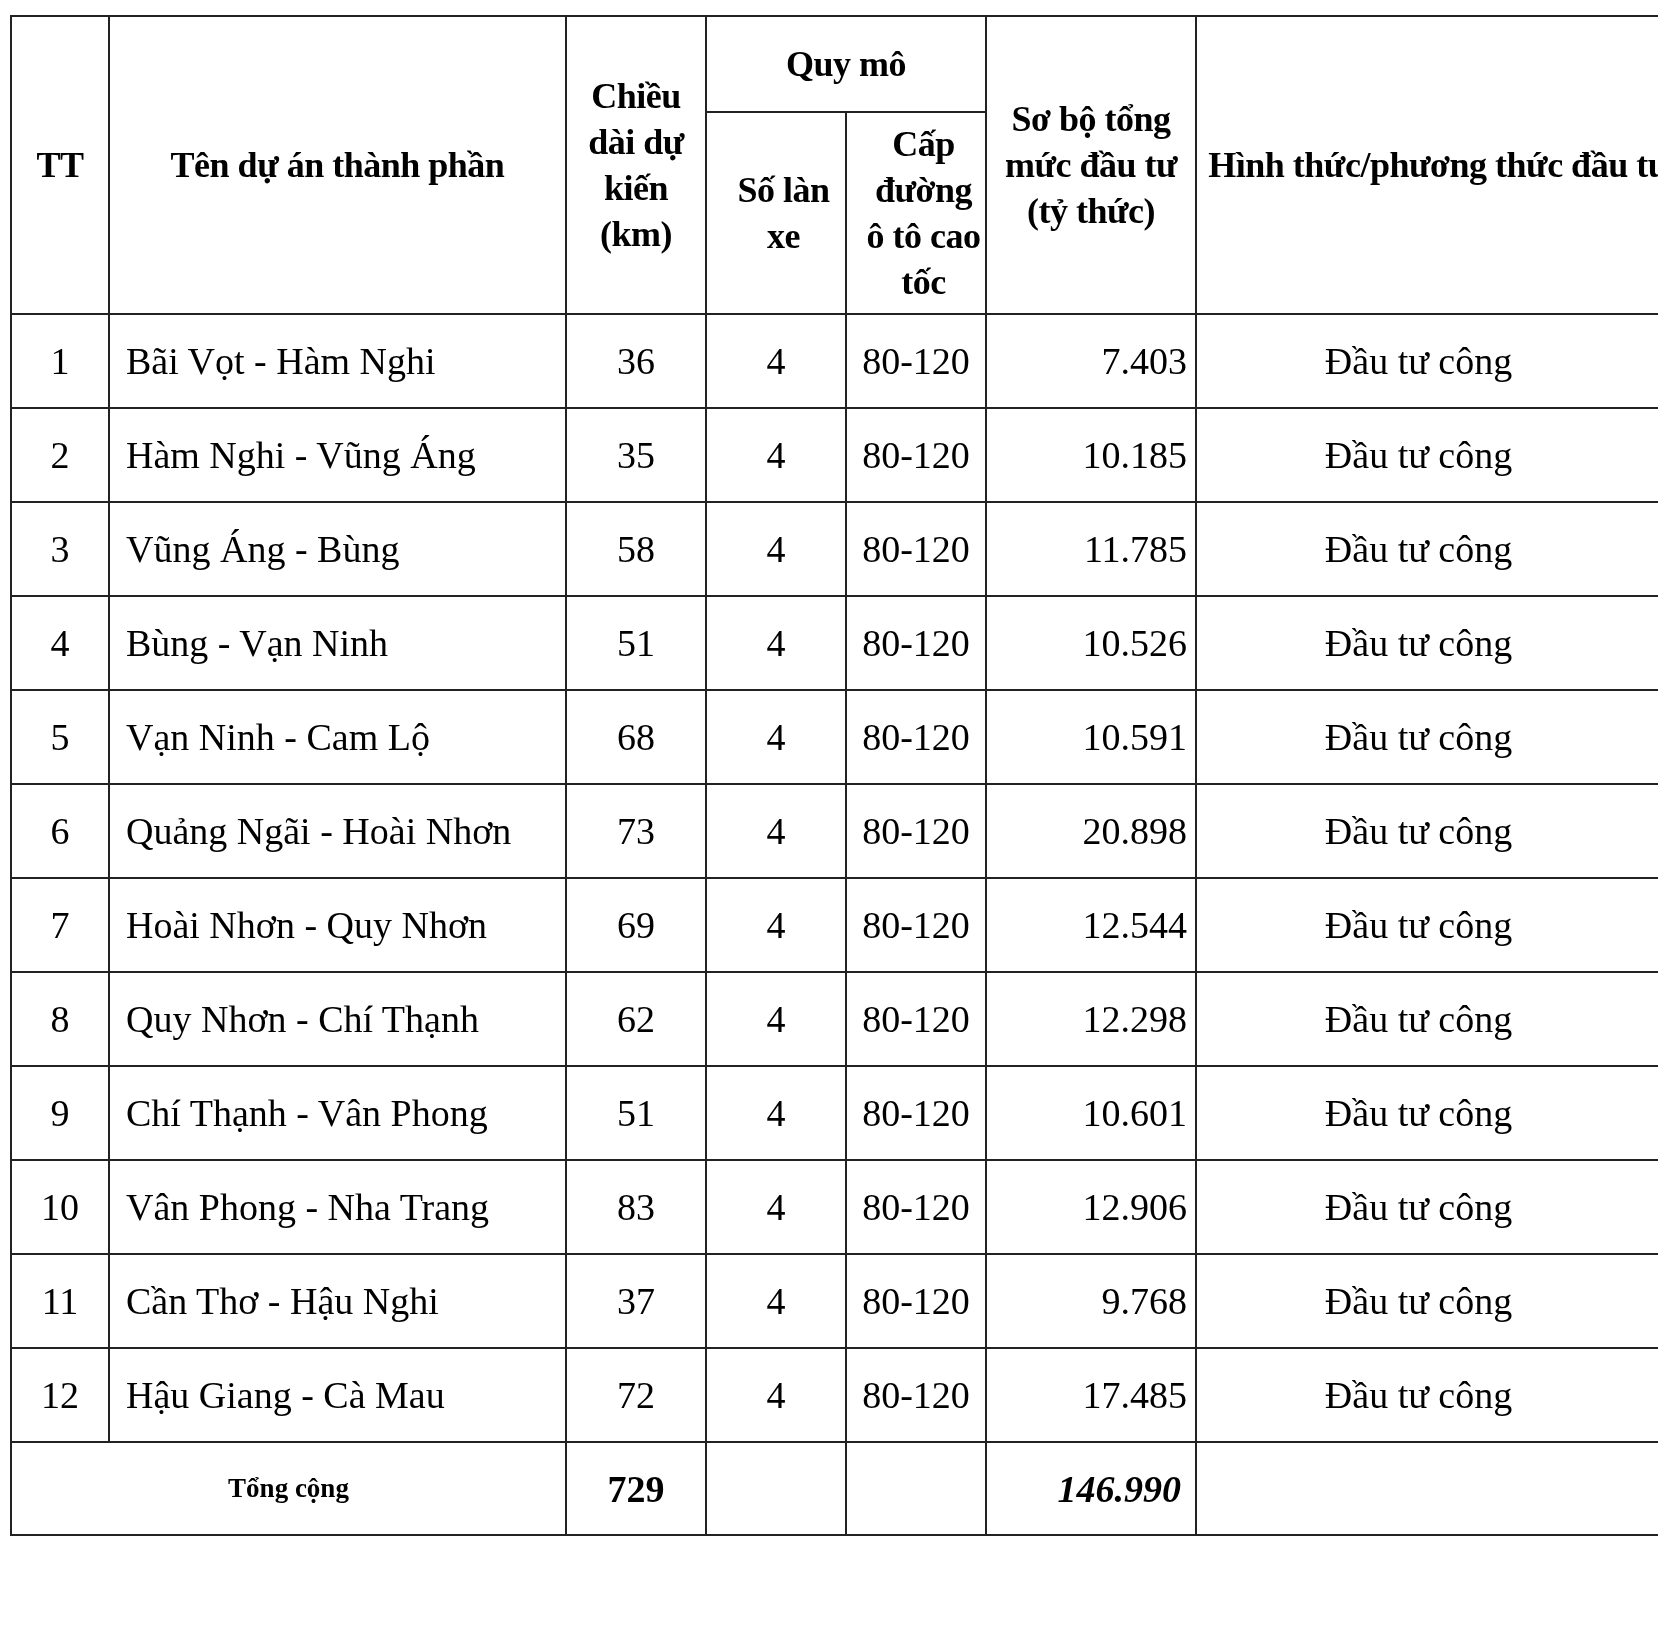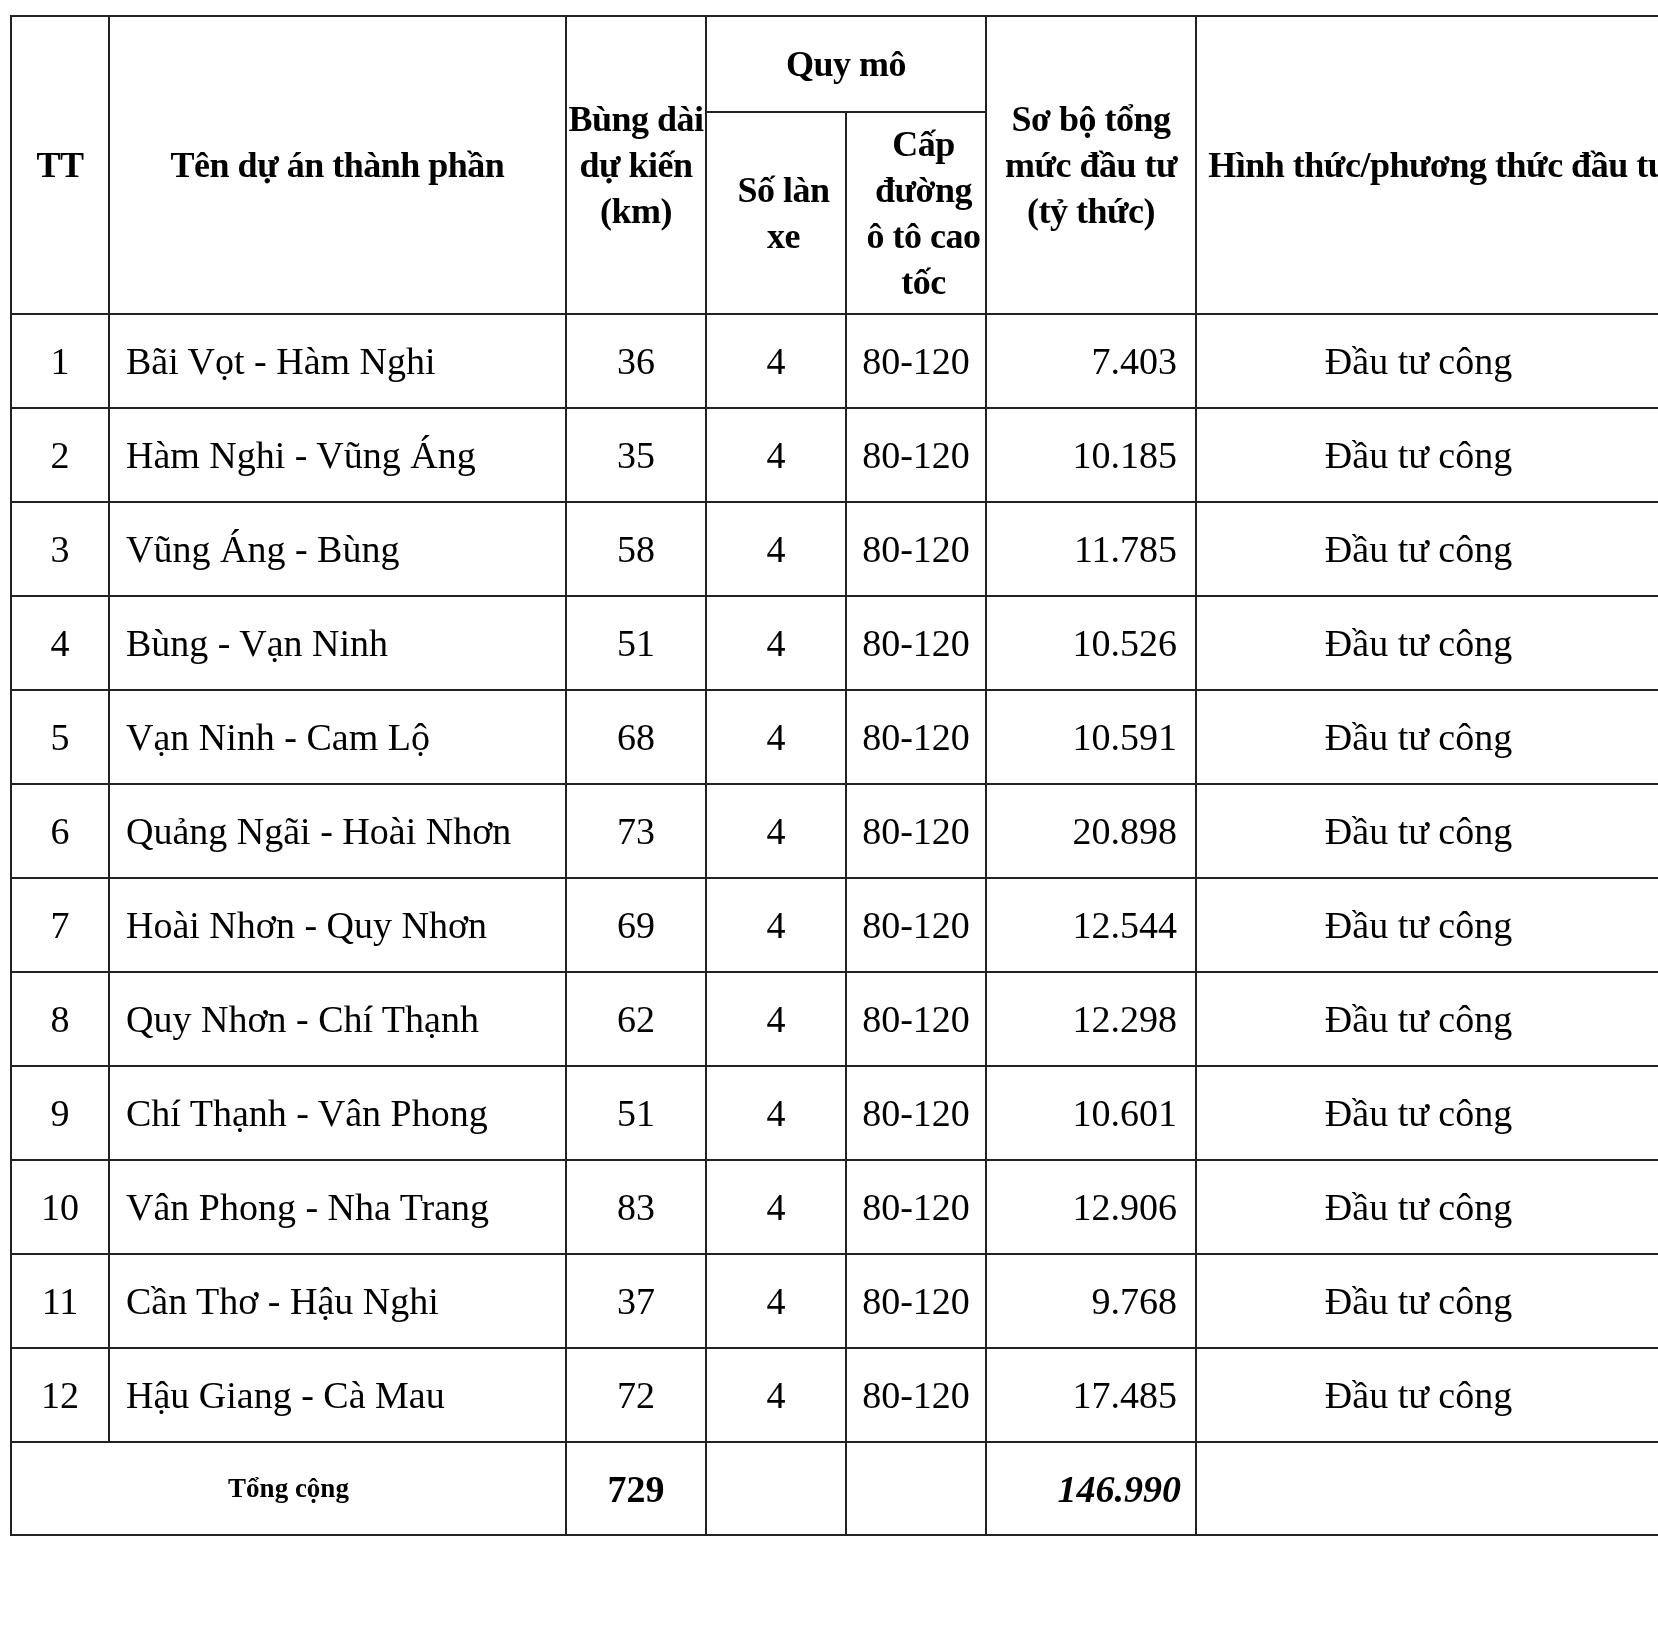--- a/index.html
+++ b/index.html
@@ -46,21 +46,21 @@
     height: 92px;
   }
   td.name {
     text-align: left;
     padding-left: 16px;
     white-space: nowrap;
     margin-left: 36px;
   }
   td.num-right {
     text-align: right;
-    padding-right: 18px;
+    padding-right: 8px;
   }
   tr.total td {
     font-weight: bold;
     height: 91px;
   }
   tr.total td.total-label {
     font-size: 27px;
   }
   .hdr-row1 th { height: 94px; }
   .hdr-row2 th { height: 200px; padding-left: 15px; }
@@ -76,21 +76,21 @@
     <col style="width:140px">
     <col style="width:140px">
     <col style="width:140px">
     <col style="width:210px">
     <col style="width:515px">
   </colgroup>
   <thead>
     <tr class="hdr-row1">
       <th rowspan="2">TT</th>
       <th rowspan="2">Tên dự án thành phần</th>
-      <th rowspan="2" class="wrap">Bùng dài dự kiến (km)</th>
+      <th rowspan="2" class="wrap">Chiều dài dự kiến (km)</th>
       <th colspan="2">Quy mô</th>
       <th rowspan="2" class="wrap">Sơ bộ tổng mức đầu tư (tỷ thức)</th>
       <th rowspan="2" class="wrap" style="padding-right:30px;">Hình thức/phương thức đầu tư</th>
     </tr>
     <tr class="hdr-row2">
       <th class="wrap hdr-narrow">Số làn xe</th>
       <th class="wrap hdr-narrow">Cấp đường ô tô cao tốc</th>
     </tr>
   </thead>
   <tbody>

